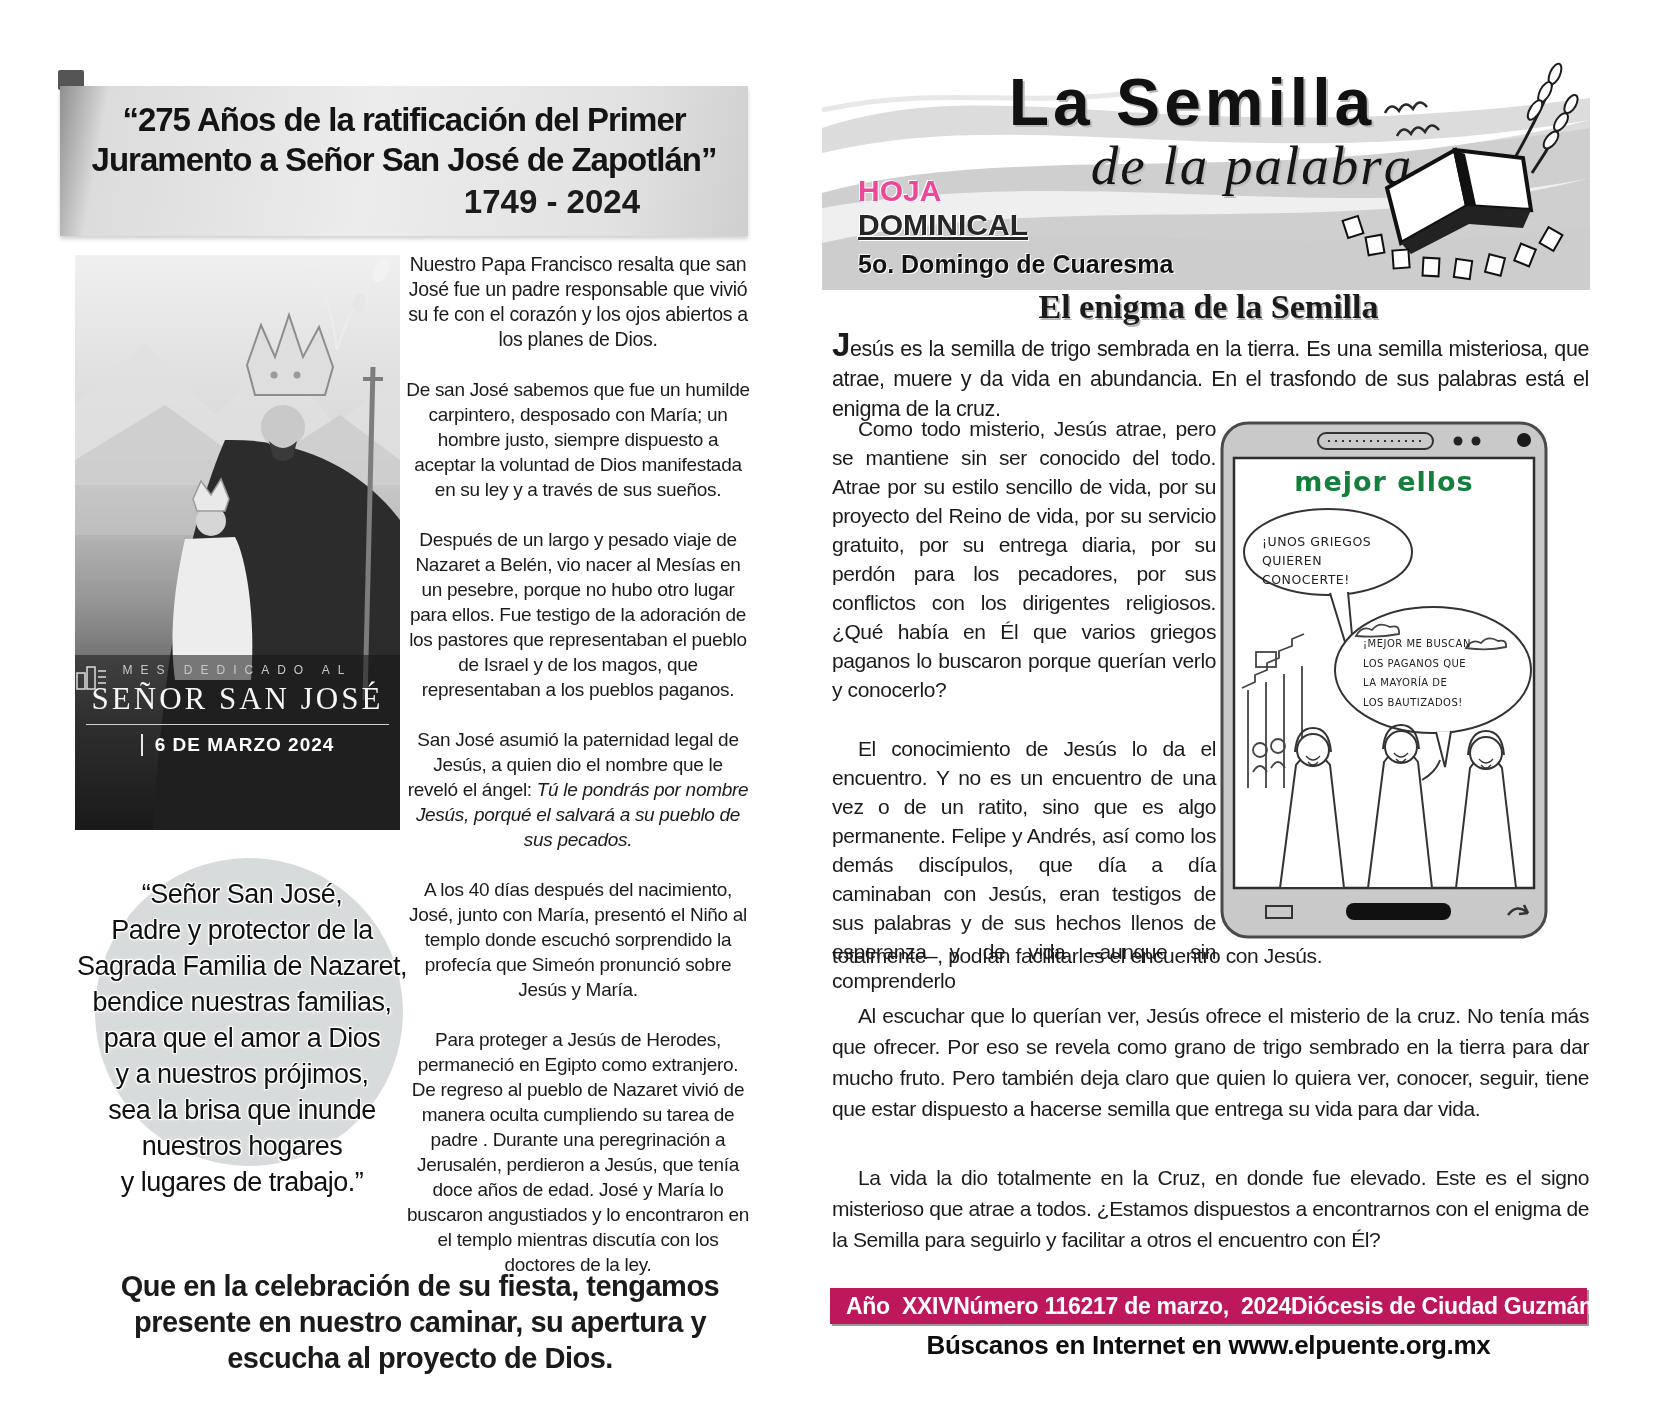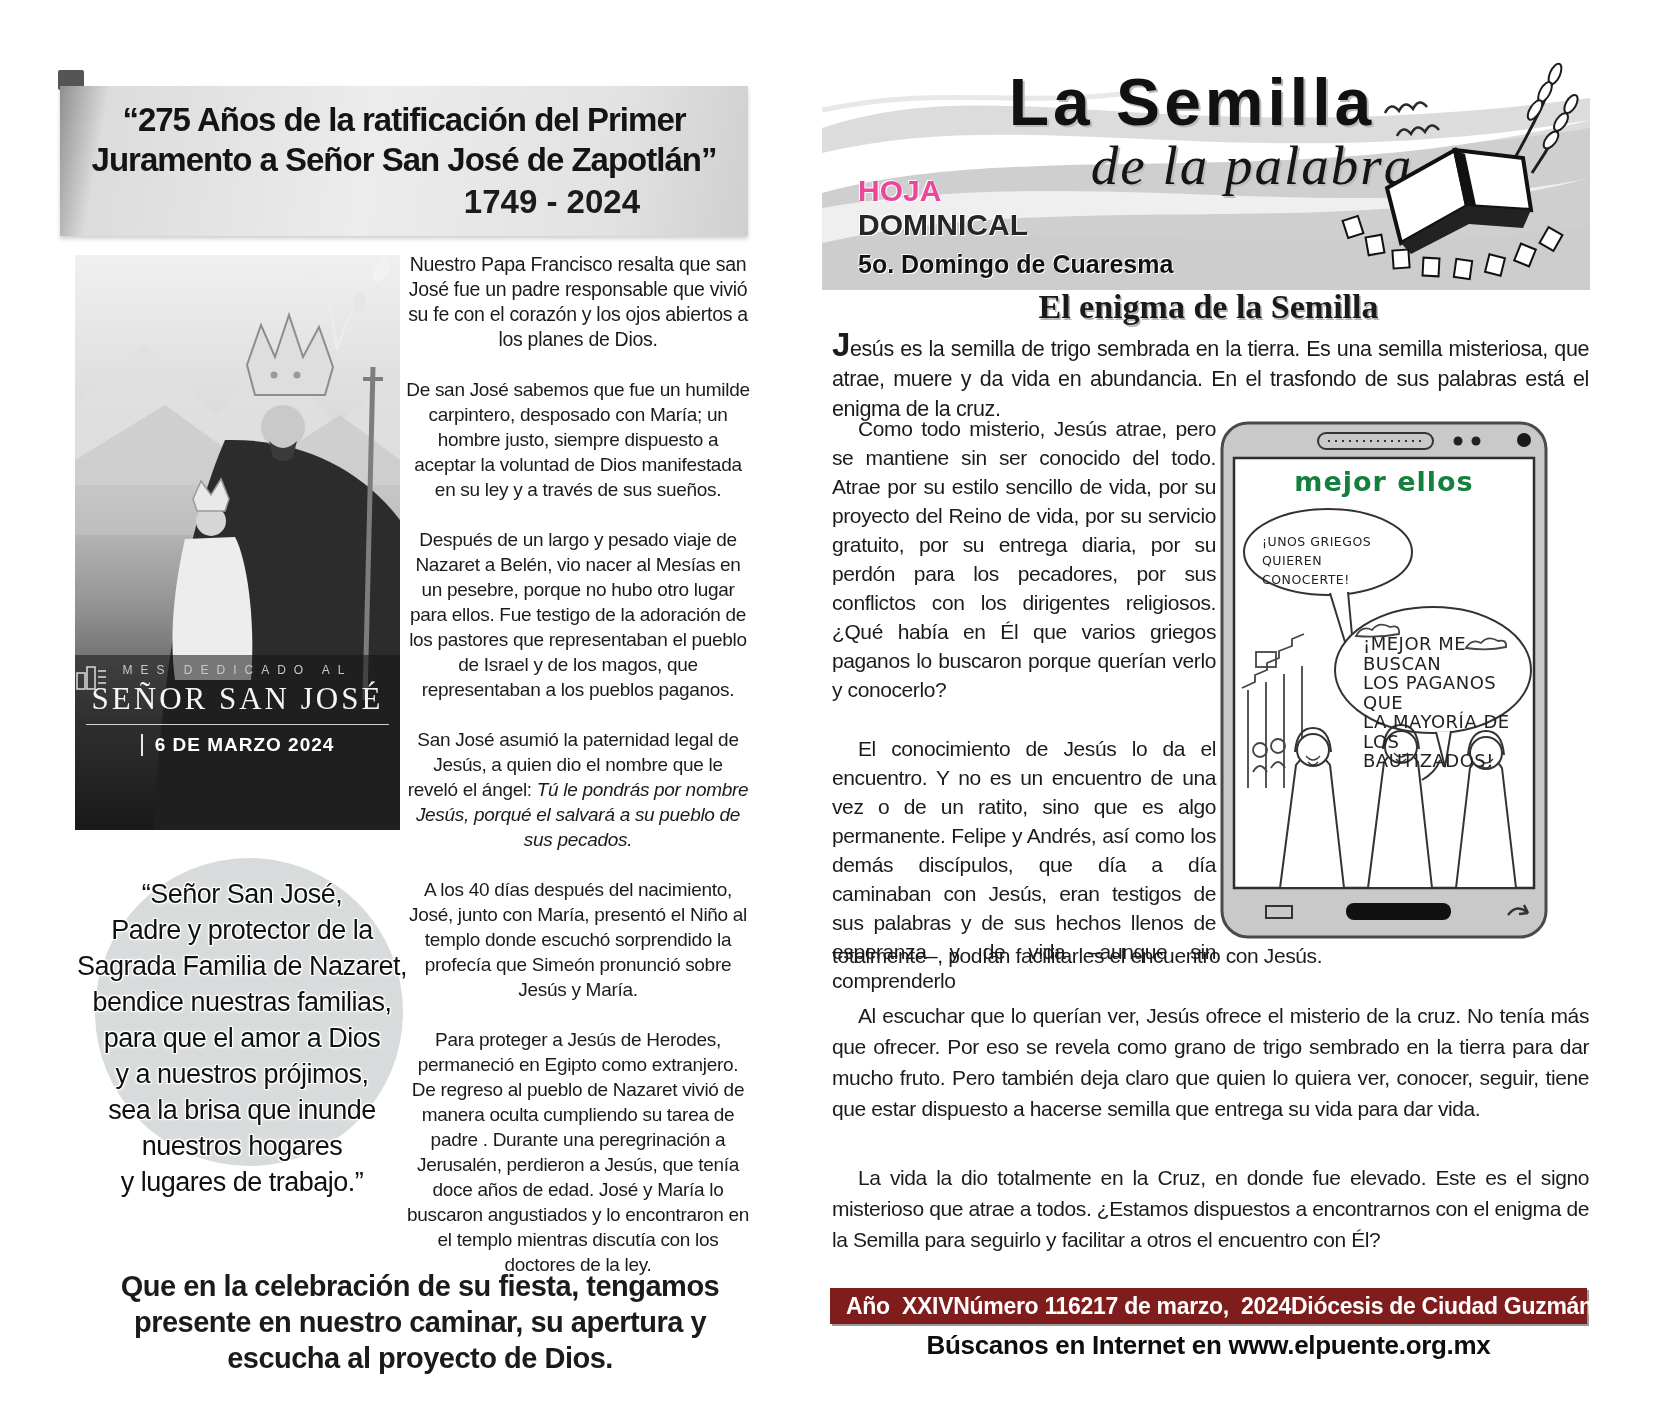--- a/index.html
+++ b/index.html
@@ -39,21 +39,21 @@
   .masthead{position:absolute;left:822px;top:58px;width:768px;height:232px;}
   .masthead svg.band{position:absolute;left:0;top:0;}
   .mh-title1{position:absolute;left:150px;top:6px;width:440px;text-align:center;font-weight:bold;
              font-size:66px;letter-spacing:4px;color:#111;text-shadow:2px 2px 0 #bbb;}
   .mh-title2{position:absolute;left:215px;top:76px;width:430px;text-align:center;
              font-family:"Liberation Serif",serif;font-style:italic;font-weight:normal;
              font-size:55px;letter-spacing:2px;color:#151515;text-shadow:2px 2px 0 #bdbdbd;}
   .mh-hoja{position:absolute;left:36px;top:116px;font-weight:bold;font-size:30px;color:#ec4899;
            text-shadow:1px 1px 0 #fff,-1px -1px 0 #fff;}
   .mh-dominical{position:absolute;left:36px;top:150px;font-weight:bold;font-size:30px;color:#262626;
-           text-shadow:1px 1px 0 #fff,-1px -1px 0 #fff;}
+           text-shadow:1px 1px 0 #fff,-1px -1px 0 #fff;text-decoration:underline;}
   .mh-sunday{position:absolute;left:36px;top:192px;font-weight:bold;font-size:25px;color:#111;
            text-shadow:1px 1px 0 #fff,-1px -1px 0 #fff;}
   .mh-book{position:absolute;left:505px;top:0px;}
 
   .article-title{position:absolute;left:830px;top:288px;width:757px;text-align:center;
                  font-family:"Liberation Serif",serif;font-weight:bold;font-size:34px;color:#1a1a1a;
                  text-shadow:1.5px 1.5px 0 #b5b5b5;}
   .lead{position:absolute;left:832px;top:334px;width:757px;font-size:21.5px;line-height:30px;
         text-align:justify;letter-spacing:-0.4px;}
   .dropcap{font-weight:bold;font-size:33px;line-height:20px;}
@@ -66,23 +66,23 @@
   .p3{top:1000px;} .p4{top:1162px;}
 
   
   .cartoon{position:absolute;left:1218px;top:420px;width:332px;height:520px;}
   .cartoon svg{position:absolute;left:0;top:0;}
   .ct-title{position:absolute;left:20px;top:46px;width:292px;text-align:center;
             font-family:"DejaVu Sans",sans-serif;font-weight:bold;font-size:27px;letter-spacing:1px;color:#15803d;}
   .ct-b1{position:absolute;left:44px;top:112px;width:150px;font-family:"DejaVu Sans",sans-serif;
          font-size:12.5px;line-height:19px;letter-spacing:0.5px;color:#222;}
   .ct-b2{position:absolute;left:145px;top:214px;width:150px;font-family:"DejaVu Sans",sans-serif;
-         font-size:18px;line-height:19.5px;letter-spacing:0.5px;color:#222;}
-
-  .footer-bar{position:absolute;left:830px;top:1288px;width:757px;height:36px;background:#7f1d1d;
+         font-size:10px;line-height:19.5px;letter-spacing:0.5px;color:#222;}
+
+  .footer-bar{position:absolute;left:830px;top:1288px;width:757px;height:36px;background:#be185d;
               box-shadow:2px 2px 0 #9a9a9a;display:flex;align-items:center;justify-content:space-between;
               padding:0 16px;box-sizing:border-box;color:#fff;font-weight:bold;font-size:23px;letter-spacing:-0.3px;}
   .footer-bar span{white-space:pre;}
   .web-line{position:absolute;left:830px;top:1330px;width:757px;text-align:center;font-weight:bold;
             font-size:26px;letter-spacing:-0.3px;color:#0d0d0d;}
 </style>
 </head>
 <body>
 
 <div class="sheet">

